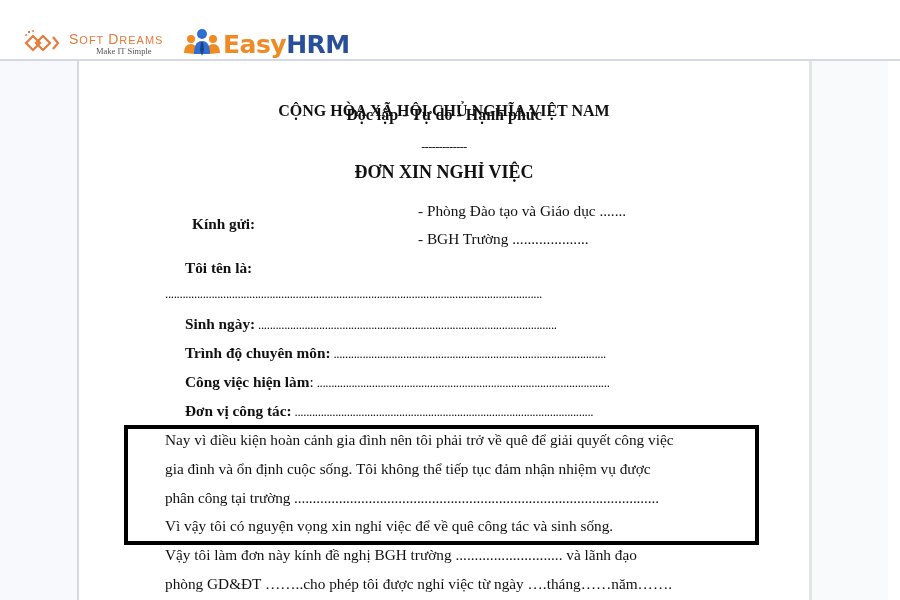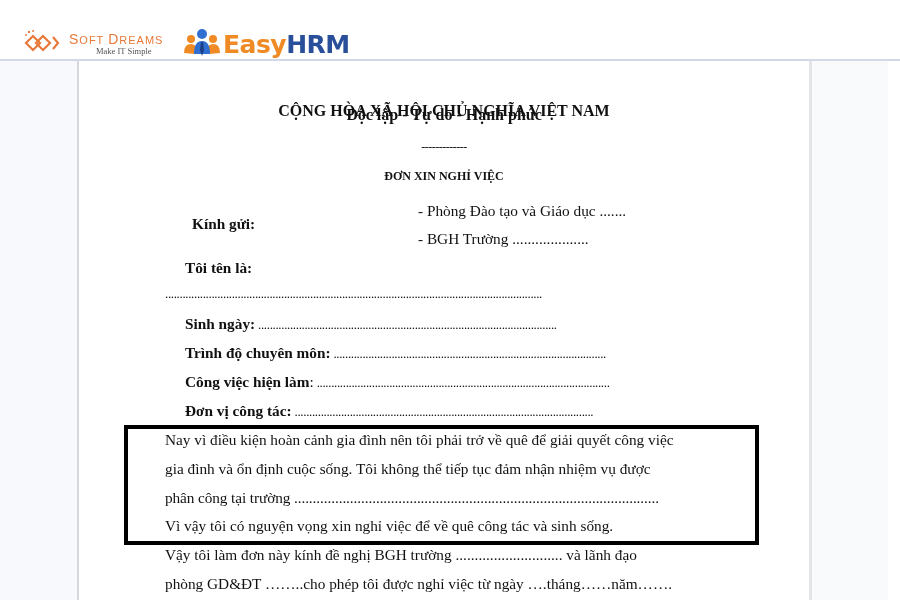--- a/index.html
+++ b/index.html
@@ -44,21 +44,21 @@
       border-left:3px solid #e3e4e7;
     }
     .page { position:absolute; left:79px; top:61px; width:730px; height:539px; background:#fff; }
 
     .doc-line { position:absolute; white-space:nowrap; font-size:15.3px; }
     .center { text-align:center; left:79px; width:730px; }
     .b { font-weight:bold;margin-left:20px; }
     .title1 { top:102px; font-weight:bold; font-size:16px; }
     .title2 { top:106px; font-weight:bold; font-size:16px; }
     .title3 { top:140px; font-size:12px; letter-spacing:-0.5px; }
-    .title4 { top:169px; font-weight:bold; font-size:12px; }
+    .title4 { top:162px; font-weight:bold; font-size:18px; }
 
     .box {
       position:absolute; left:124px; top:425px; width:627px; height:112px;
       border:4px solid #000; background:transparent;
     }
   </style>
 </head>
 <body>
 
 <div class="brand-bar">

